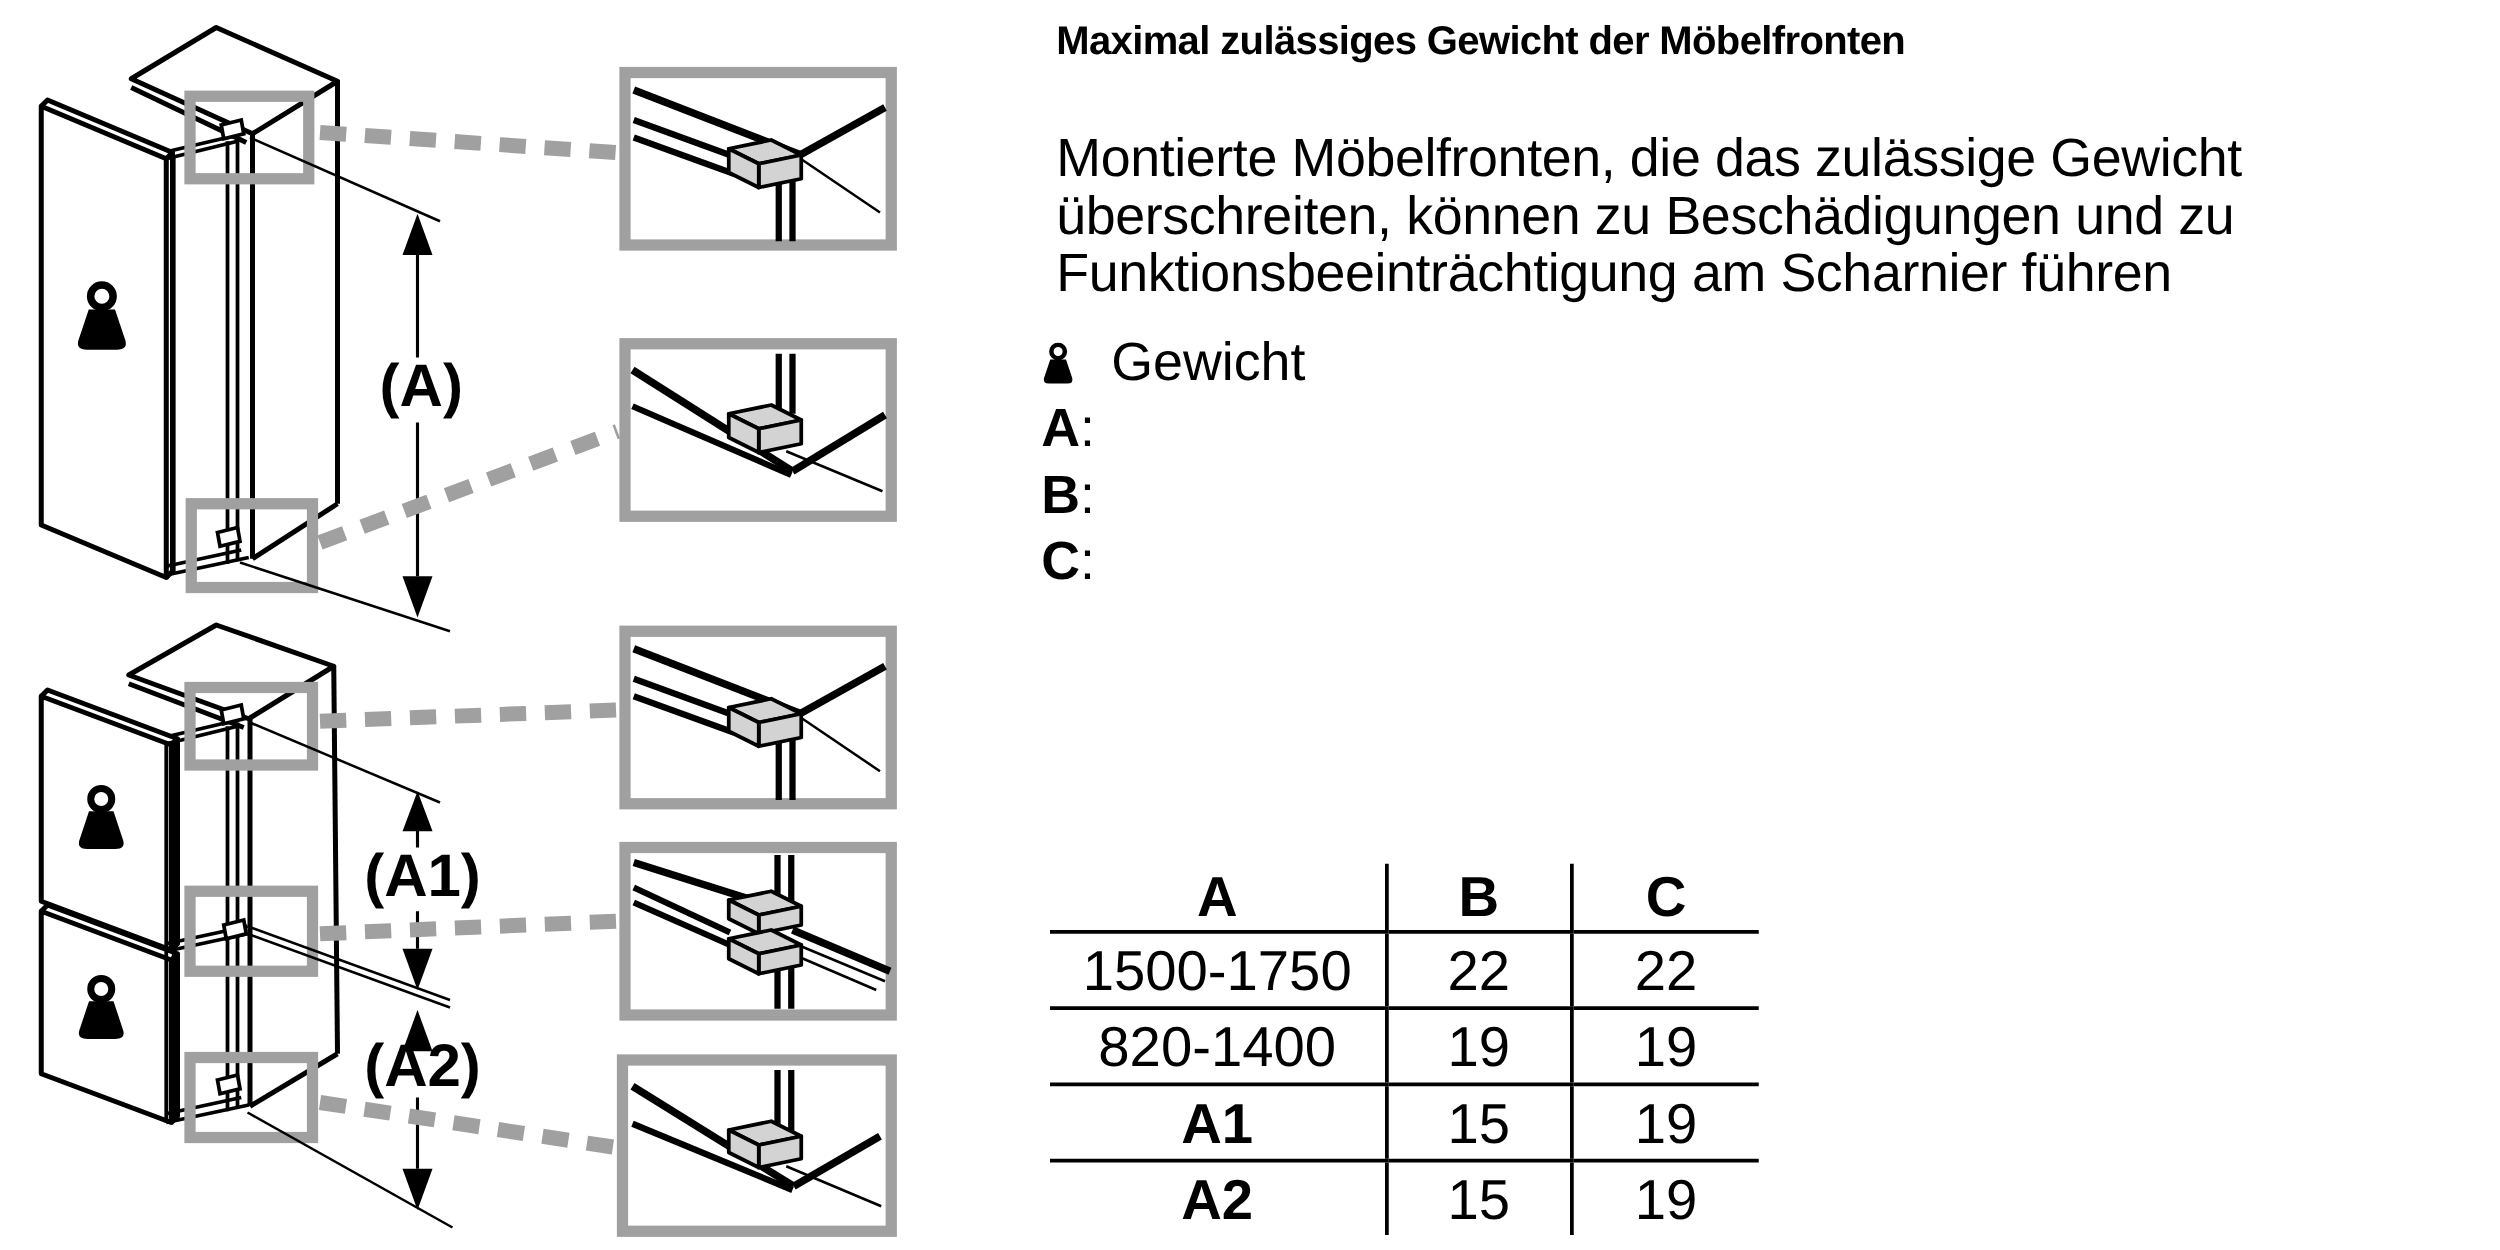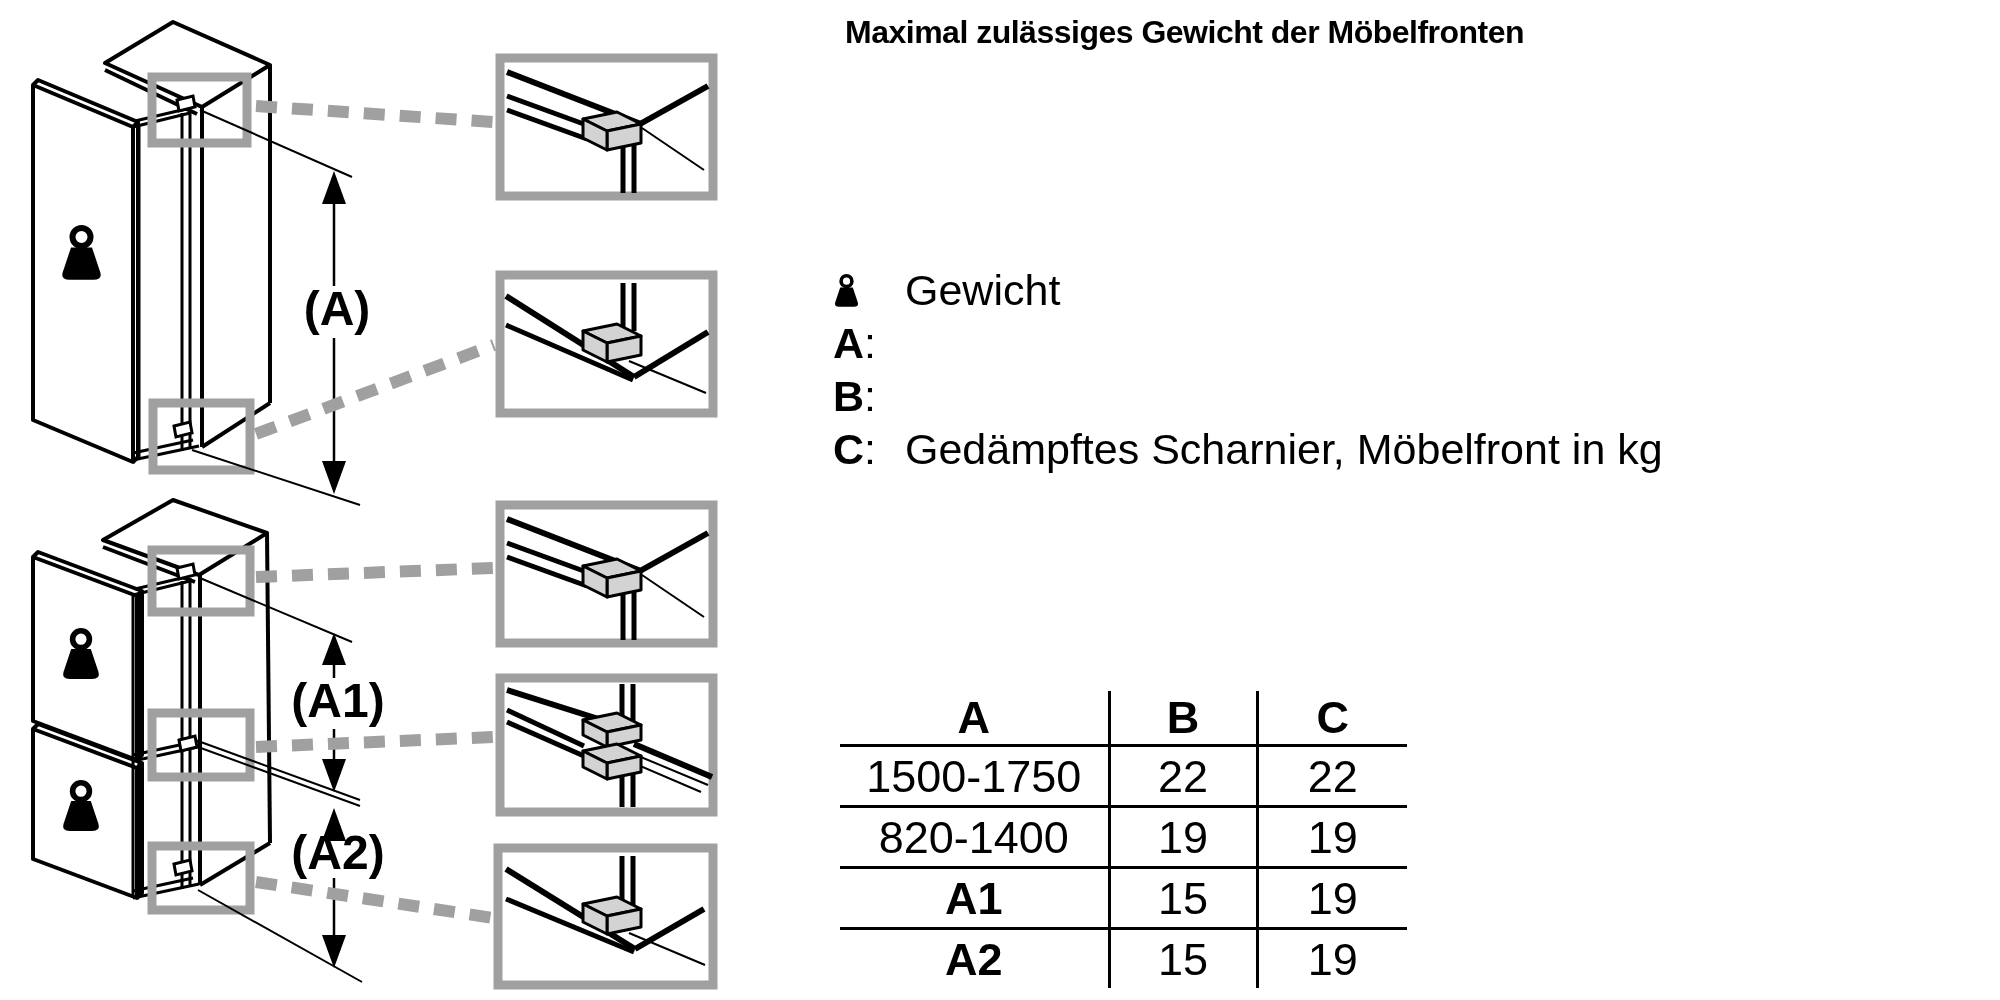--- a/index.html
+++ b/index.html
@@ -5,21 +5,21 @@
   html,body{margin:0;padding:0;}
   body{
     width:2000px;height:1000px;background:#ffffff;color:#000;
     font-family:"Liberation Sans",sans-serif;position:relative;overflow:hidden;
   }
   .illus{position:absolute;left:0;top:0;}
   .content{position:absolute;left:845px;top:0;width:1150px;}
   h1.title{font-size:32px;font-weight:bold;margin:14px 0 0 0;line-height:1.15;letter-spacing:-0.5px;}
   p.bodytext{font-size:43px;line-height:46px;margin:53px 0 0 0;letter-spacing:-0.3px;}
   .legend{position:absolute;left:833px;top:264px;font-size:43px;}
-  .lrow{display:flex;align-items:center;height:53px;white-space:nowrap;gap:16px;}
+  .lrow{display:flex;align-items:center;height:53px;white-space:nowrap;}
   .lkey{display:inline-block;width:56px;flex:0 0 56px;}
   .lkey b{font-weight:bold;}
   .licon{display:block;margin-top:2px;}
   
   .wtable{position:absolute;left:840px;top:691px;border-collapse:collapse;table-layout:fixed;}
   .wtable td{text-align:center;vertical-align:middle;font-size:45px;padding:0;line-height:1;}
   .wtable td:nth-child(n+2){border-left:3px solid #000;}
   .wtable tr:not(:last-child) td{border-bottom:3px solid #000;}
   .wtable tr.head td{font-weight:bold;height:53px;}
   .wtable tr.r td{height:58px;}
@@ -235,40 +235,40 @@
     <g>
       <path class="hinge" d="M583,904 L617,897 L641,909 L607,916 Z"></path>
       <path class="hinge" d="M607,916 L641,909 L641,927 L607,934 Z"></path>
       <path class="hinge" d="M583,904 L607,916 L607,934 L583,922 Z"></path>
     </g>
   </g>
 </svg>
 
 <div class="content">
   <h1 class="title">Maximal zulässiges Gewicht der Möbelfronten</h1>
+  <p class="bodytext">Montierte Möbelfronten, die das zulässige Gewicht überschreiten, können zu Beschädigungen und zu Funktionsbeeinträchtigung am Scharnier führen</p>
 </div>
 
 <div class="legend">
   <div class="lrow">
     <span class="lkey">
       <svg class="licon" width="27" height="36" viewBox="0 0 60 80">
         <use href="#weightIcon"></use>
       </svg>
     </span>
     <span>Gewicht</span>
   </div>
   <div class="lrow">
     <span class="lkey"><b>A</b><span>:</span></span>
   </div>
   <div class="lrow">
     <span class="lkey"><b>B</b><span>:</span></span>
   </div>
   <div class="lrow">
     <span class="lkey"><b>C</b><span>:</span></span>
-    <span>Gedämpftes Scharnier, Möbelfront in kg</span>
   </div>
 </div>
 
 <table class="wtable">
   <colgroup>
         <col style="width:269px">
         <col style="width:148px">
         <col style="width:150px">
       </colgroup>
   <tbody>

